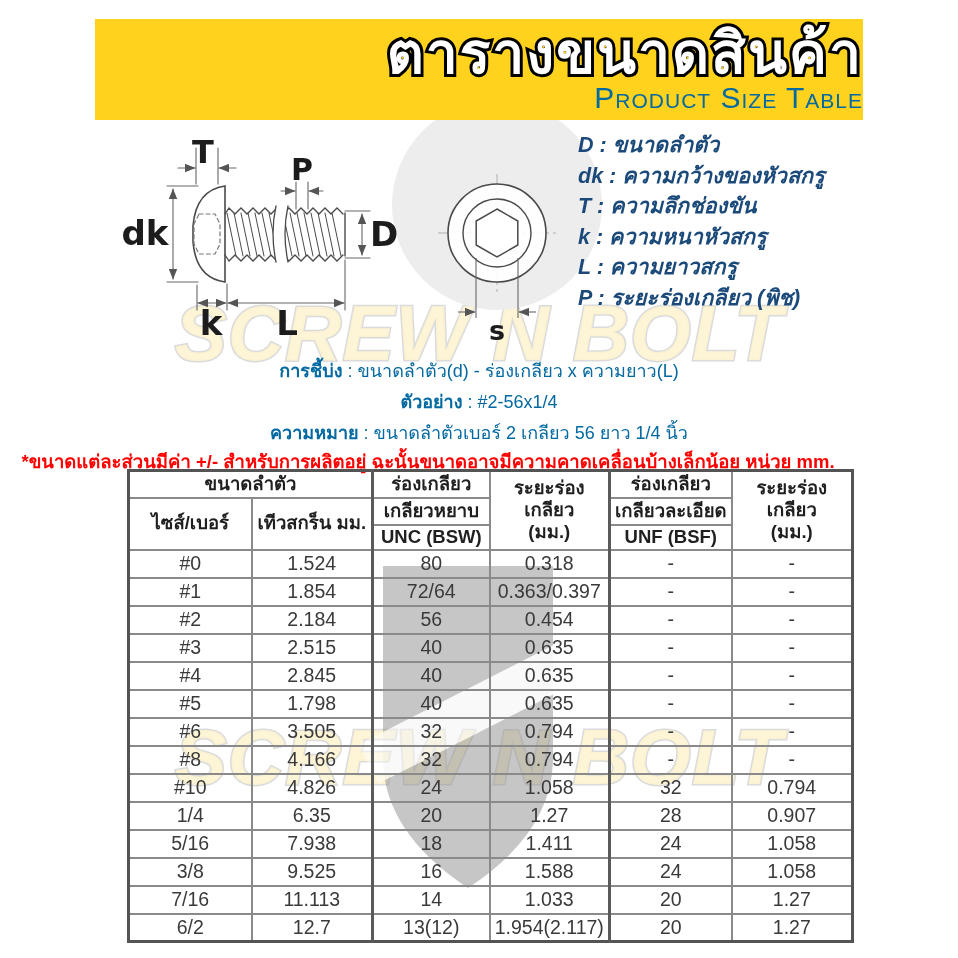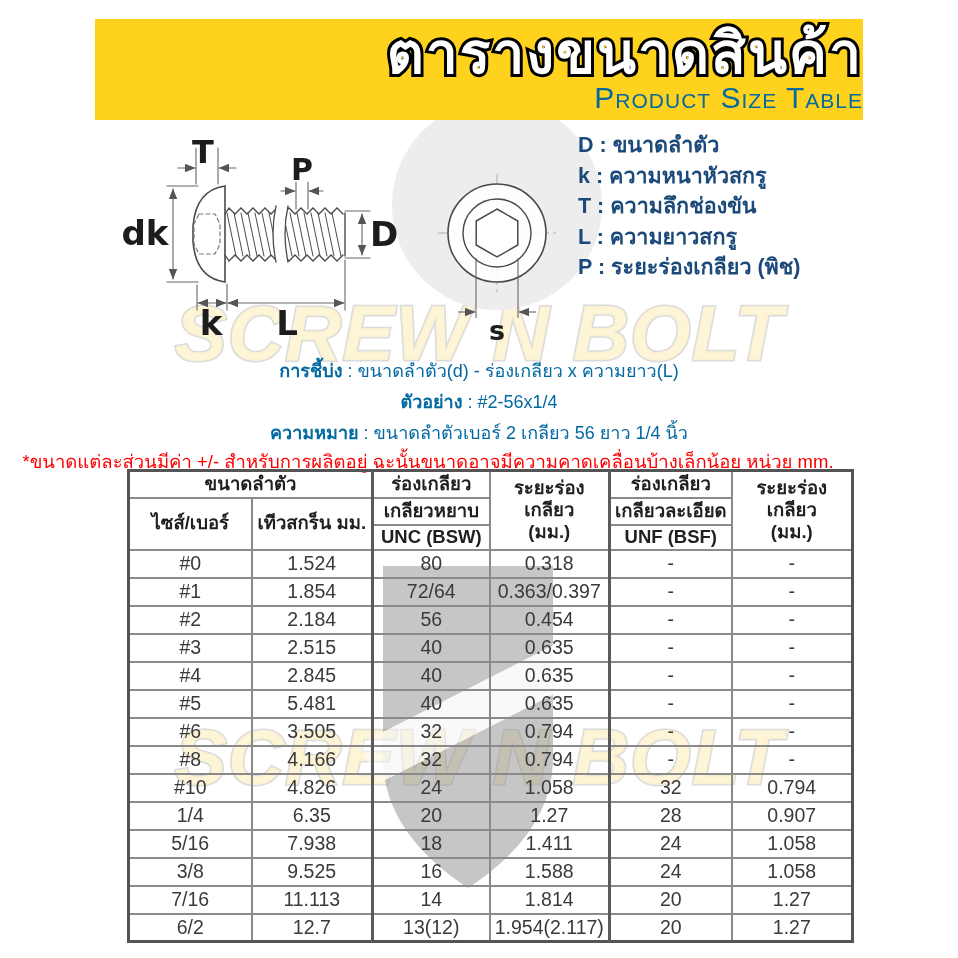--- a/index.html
+++ b/index.html
@@ -30,31 +30,31 @@
 
   
   .banner{position:absolute;left:95px;top:3px;width:768px;height:101px;
     background:var(--banner-bg);z-index:2;text-align:right;margin-top:16px;}
   .banner-title{margin-top:2px;font-size:57px;line-height:64px;font-weight:800;
     letter-spacing:2px;color:#fff;-webkit-text-stroke:6px #000;paint-order:stroke fill;}
   .banner-subtitle{font-variant:small-caps;font-weight:400;font-size:30px;
     letter-spacing:1px;color:#0369a1;line-height:26px;}
 
   
-  .legend{position:absolute;left:578px;top:130px;width:372px;z-index:2;}
+  .legend{position:absolute;left:578px;top:130px;width:372px;z-index:2;font-style:italic;}
   .legend-line{font-size:21.5px;line-height:30.5px;font-weight:700;color:var(--legend-color);}
 
   
   .indication{position:absolute;left:95px;top:356px;width:768px;text-align:center;z-index:2;}
   .ind-line{font-size:18px;line-height:31px;color:#0369a1;}
   .ind-label{font-weight:800;}
 
   
   .note{position:absolute;left:0;top:447px;width:856px;text-align:center;z-index:2;
-    color:var(--note-color);font-size:18.5px;font-weight:400;}
+    color:var(--note-color);font-size:18.5px;font-weight:700;}
 
   
   table.size-table{position:absolute;left:127px;top:469px;width:724px;z-index:2;
     border-collapse:collapse;table-layout:fixed;background:transparent;
     border:3.5px solid #545454;}
   .size-table th,.size-table td{border:2px solid #8a8a8a;text-align:center;
     vertical-align:middle;background:transparent;overflow:hidden;}
   .size-table th{font-size:18.5px;font-weight:700;color:#1f1f1f;line-height:1.2;}
   .size-table td{font-size:19.5px;color:var(--ink);height:28px;}
   .size-table .g-end{border-right:3.5px solid #5a5a5a;}
@@ -155,22 +155,23 @@
     </g>
   </svg>
 
   <header class="banner">
     <div class="banner-title">ตารางขนาดสินค้า</div>
     <div class="banner-subtitle">Product Size Table</div>
   </header>
 
   <div class="legend" id="legend">
       <div class="legend-line">D : ขนาดลำตัว</div>
+      <div class="legend-line">dk : ความกว้างของหัวสกรู</div>
+      <div class="legend-line">T : ความลึกช่องขัน</div>
       <div class="legend-line">k : ความหนาหัวสกรู</div>
-      <div class="legend-line">T : ความลึกช่องขัน</div>
       <div class="legend-line">L : ความยาวสกรู</div>
       <div class="legend-line">P : ระยะร่องเกลียว (พิช)</div>
     </div>
 
   <div class="indication" id="indication">
       <div class="ind-line"><span class="ind-label">การชี้บ่ง</span><span> : ขนาดลำตัว(d) - ร่องเกลียว x ความยาว(L)</span></div>
       <div class="ind-line"><span class="ind-label">ตัวอย่าง</span><span> : #2-56x1/4</span></div>
       <div class="ind-line"><span class="ind-label">ความหมาย</span><span> : ขนาดลำตัวเบอร์ 2 เกลียว 56 ยาว 1/4 นิ้ว</span></div>
     </div>
 
@@ -246,21 +247,21 @@
         <tr>
           <td>#4</td>
           <td class="g-end">2.845</td>
           <td>40</td>
           <td class="g-end">0.635</td>
           <td>-</td>
           <td>-</td>
         </tr>
         <tr>
           <td>#5</td>
-          <td class="g-end">5.481</td>
+          <td class="g-end">1.798</td>
           <td>40</td>
           <td class="g-end">0.635</td>
           <td>-</td>
           <td>-</td>
         </tr>
         <tr>
           <td>#6</td>
           <td class="g-end">3.505</td>
           <td>32</td>
           <td class="g-end">0.794</td>
@@ -304,21 +305,21 @@
           <td class="g-end">9.525</td>
           <td>16</td>
           <td class="g-end">1.588</td>
           <td>24</td>
           <td>1.058</td>
         </tr>
         <tr>
           <td>7/16</td>
           <td class="g-end">11.113</td>
           <td>14</td>
-          <td class="g-end">1.814</td>
+          <td class="g-end">1.033</td>
           <td>20</td>
           <td>1.27</td>
         </tr>
         <tr>
           <td>6/2</td>
           <td class="g-end">12.7</td>
           <td>13(12)</td>
           <td class="g-end">1.954(2.117)</td>
           <td>20</td>
           <td>1.27</td>

